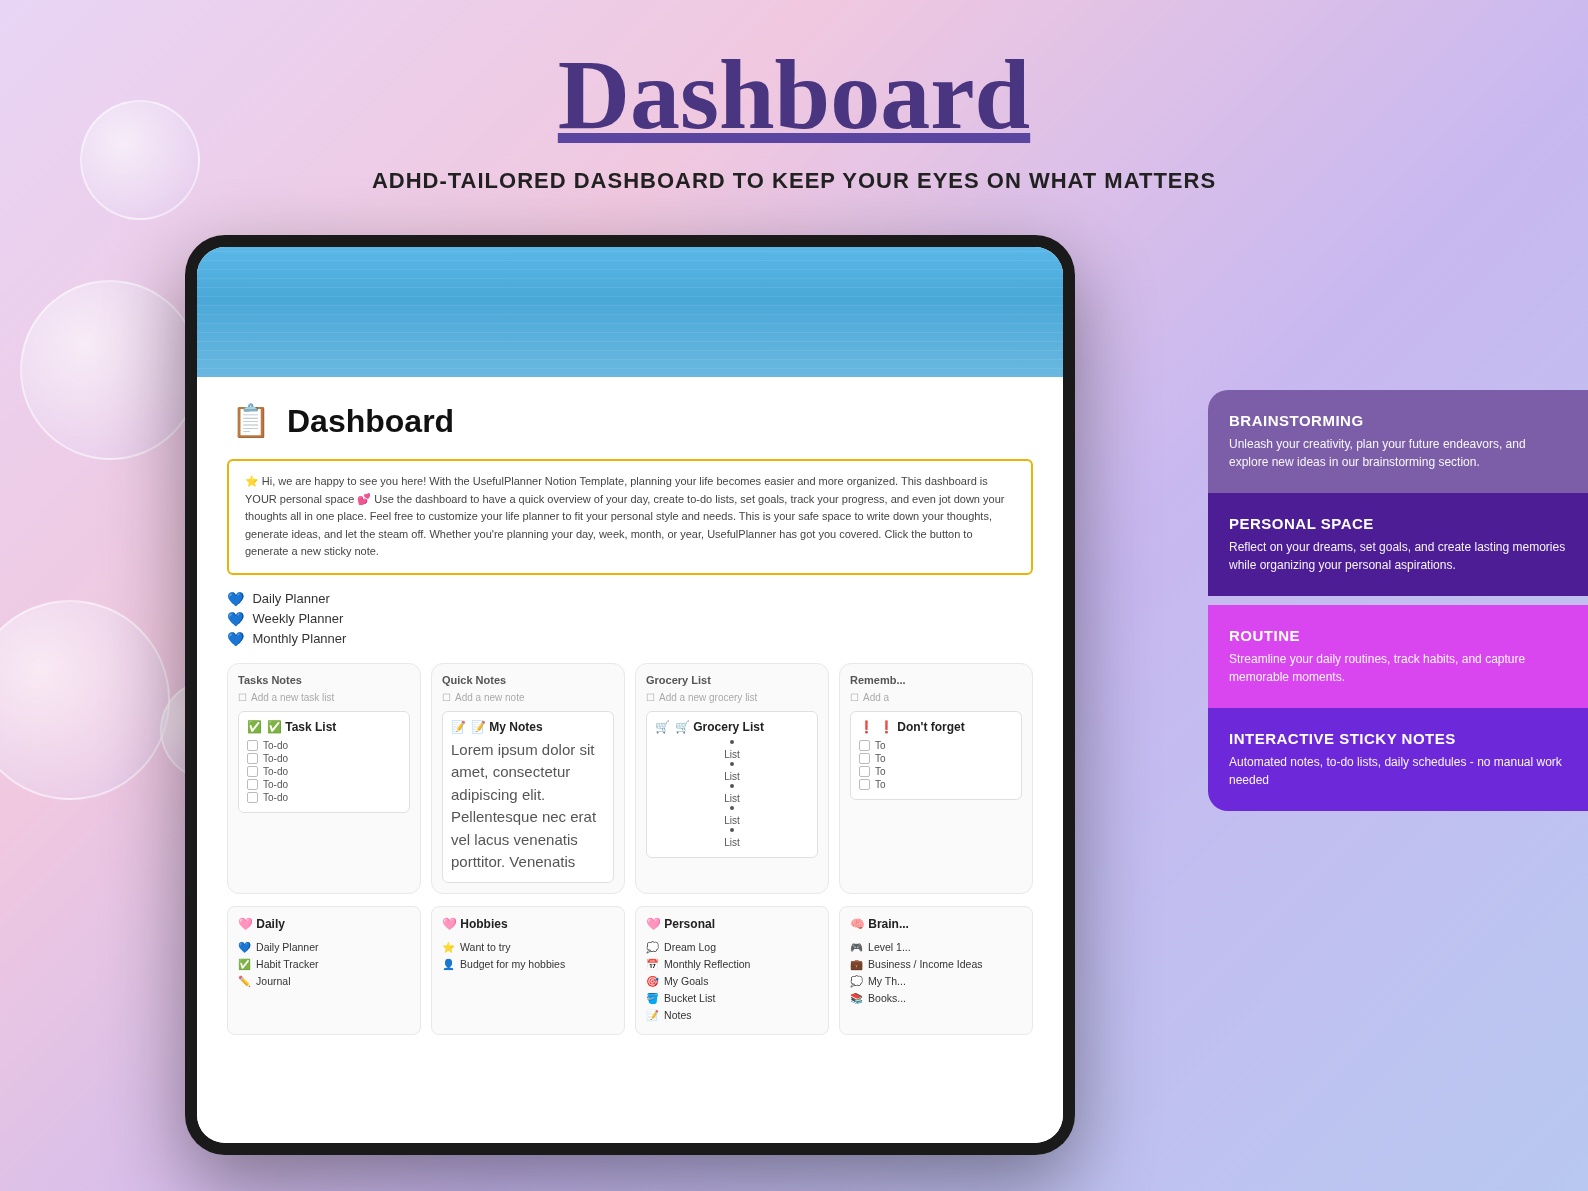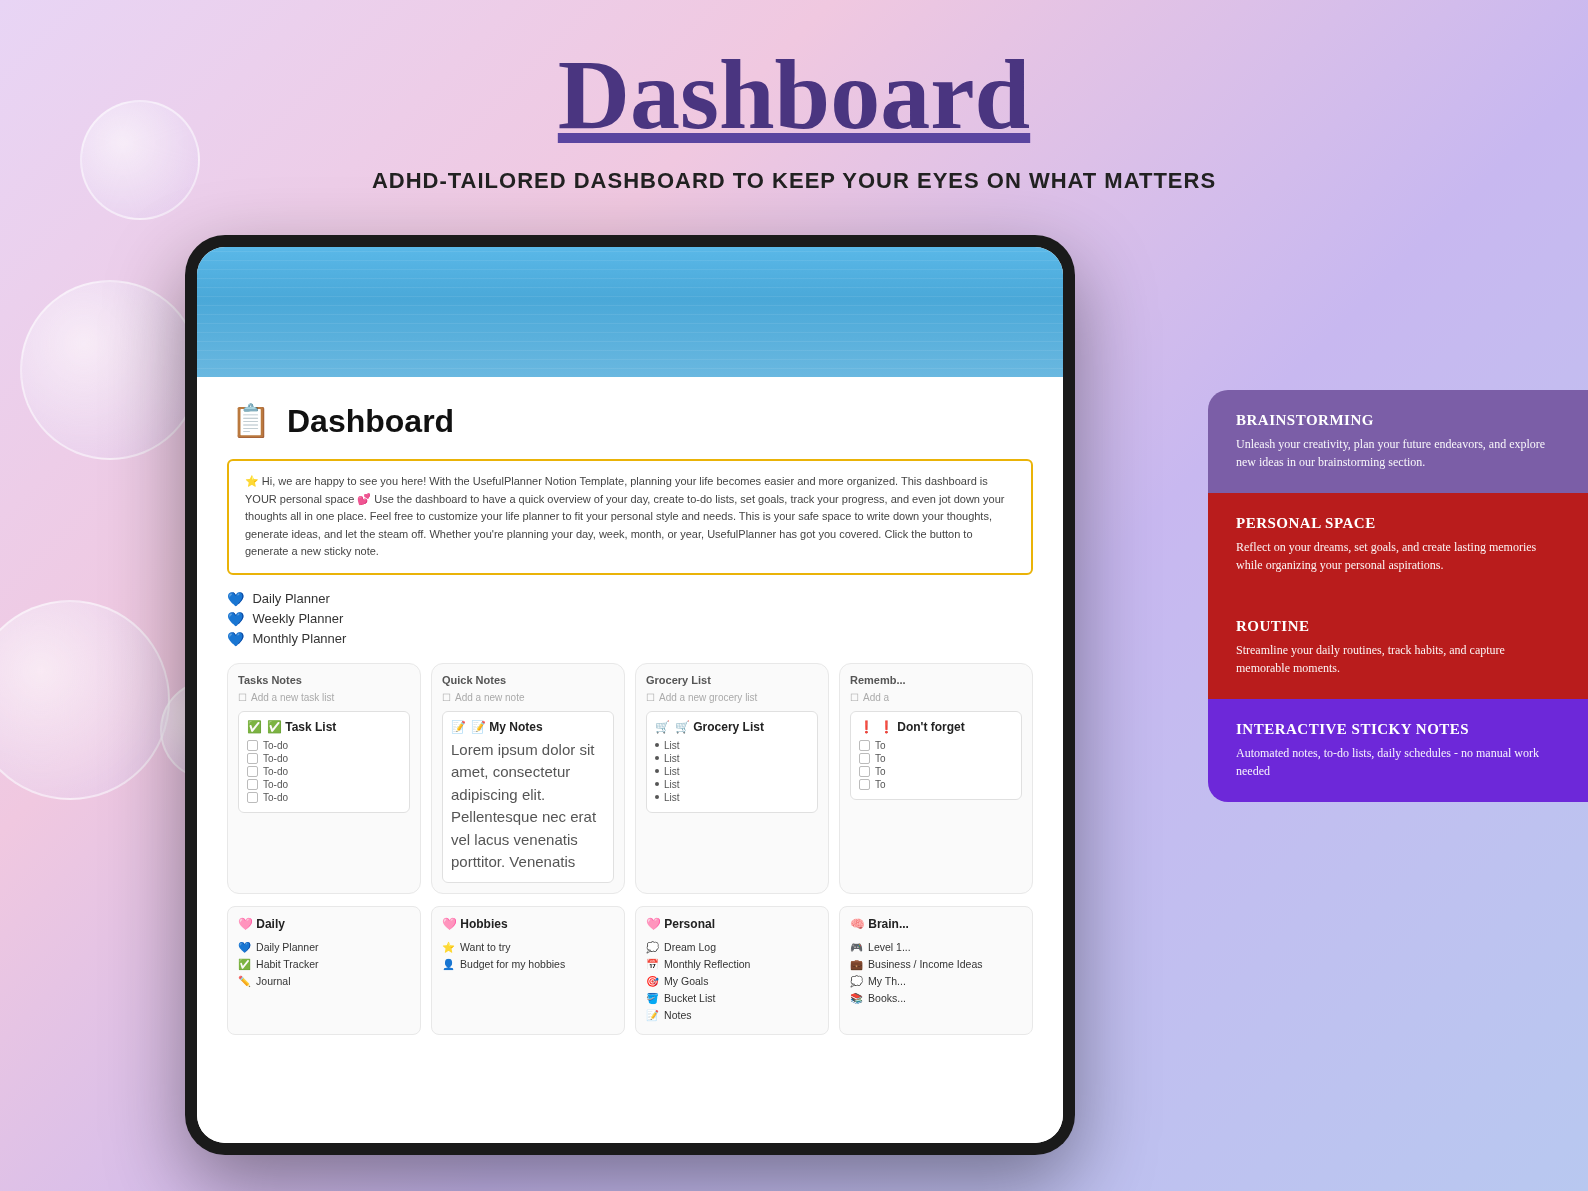--- a/index.html
+++ b/index.html
@@ -257,20 +257,21 @@
       align-items: center;
       gap: 5px;
     }
     .bullet-item {
       font-size: 10px;
       color: #555;
       padding: 1px 0;
       display: flex;
       align-items: center;
       gap: 5px;
+      flex-direction: column;
     }
     .bullet-dot { width: 4px; height: 4px; background: #555; border-radius: 50%; flex-shrink: 0; }
 
     
     .remember-card {
       background: #fff;
       border: 1px solid #e0e0e0;
       border-radius: 6px;
       padding: 8px;
       margin-top: 4px;
@@ -315,27 +316,26 @@
     .right-panel {
       position: absolute;
       right: 0;
       top: 390px;
       width: 380px;
       display: flex;
       flex-direction: column;
       gap: 0;
     }
     .feature-card {
-      padding: 22px 28px;
+      padding: 22px 21px;
       color: #fff;
-      font-family: Liberation Serif, serif;
     }
     .feature-card-1 { background: #7b5ea7; border-radius: 20px 0 0 0; }
-    .feature-card-2 { background: #b91c1c; }
-    .feature-card-3 { background: #b91c1c; }
+    .feature-card-2 { background: #4c1d95; }
+    .feature-card-3 { background: #d946ef; margin-top: 9px; }
     .feature-card-4 { background: #6d28d9; border-radius: 0 0 0 20px; }
 
     .feature-title {
       font-size: 15px;
       font-weight: 900;
       letter-spacing: 0.5px;
       margin-bottom: 6px;
     }
     .feature-desc {
       font-size: 12px;

